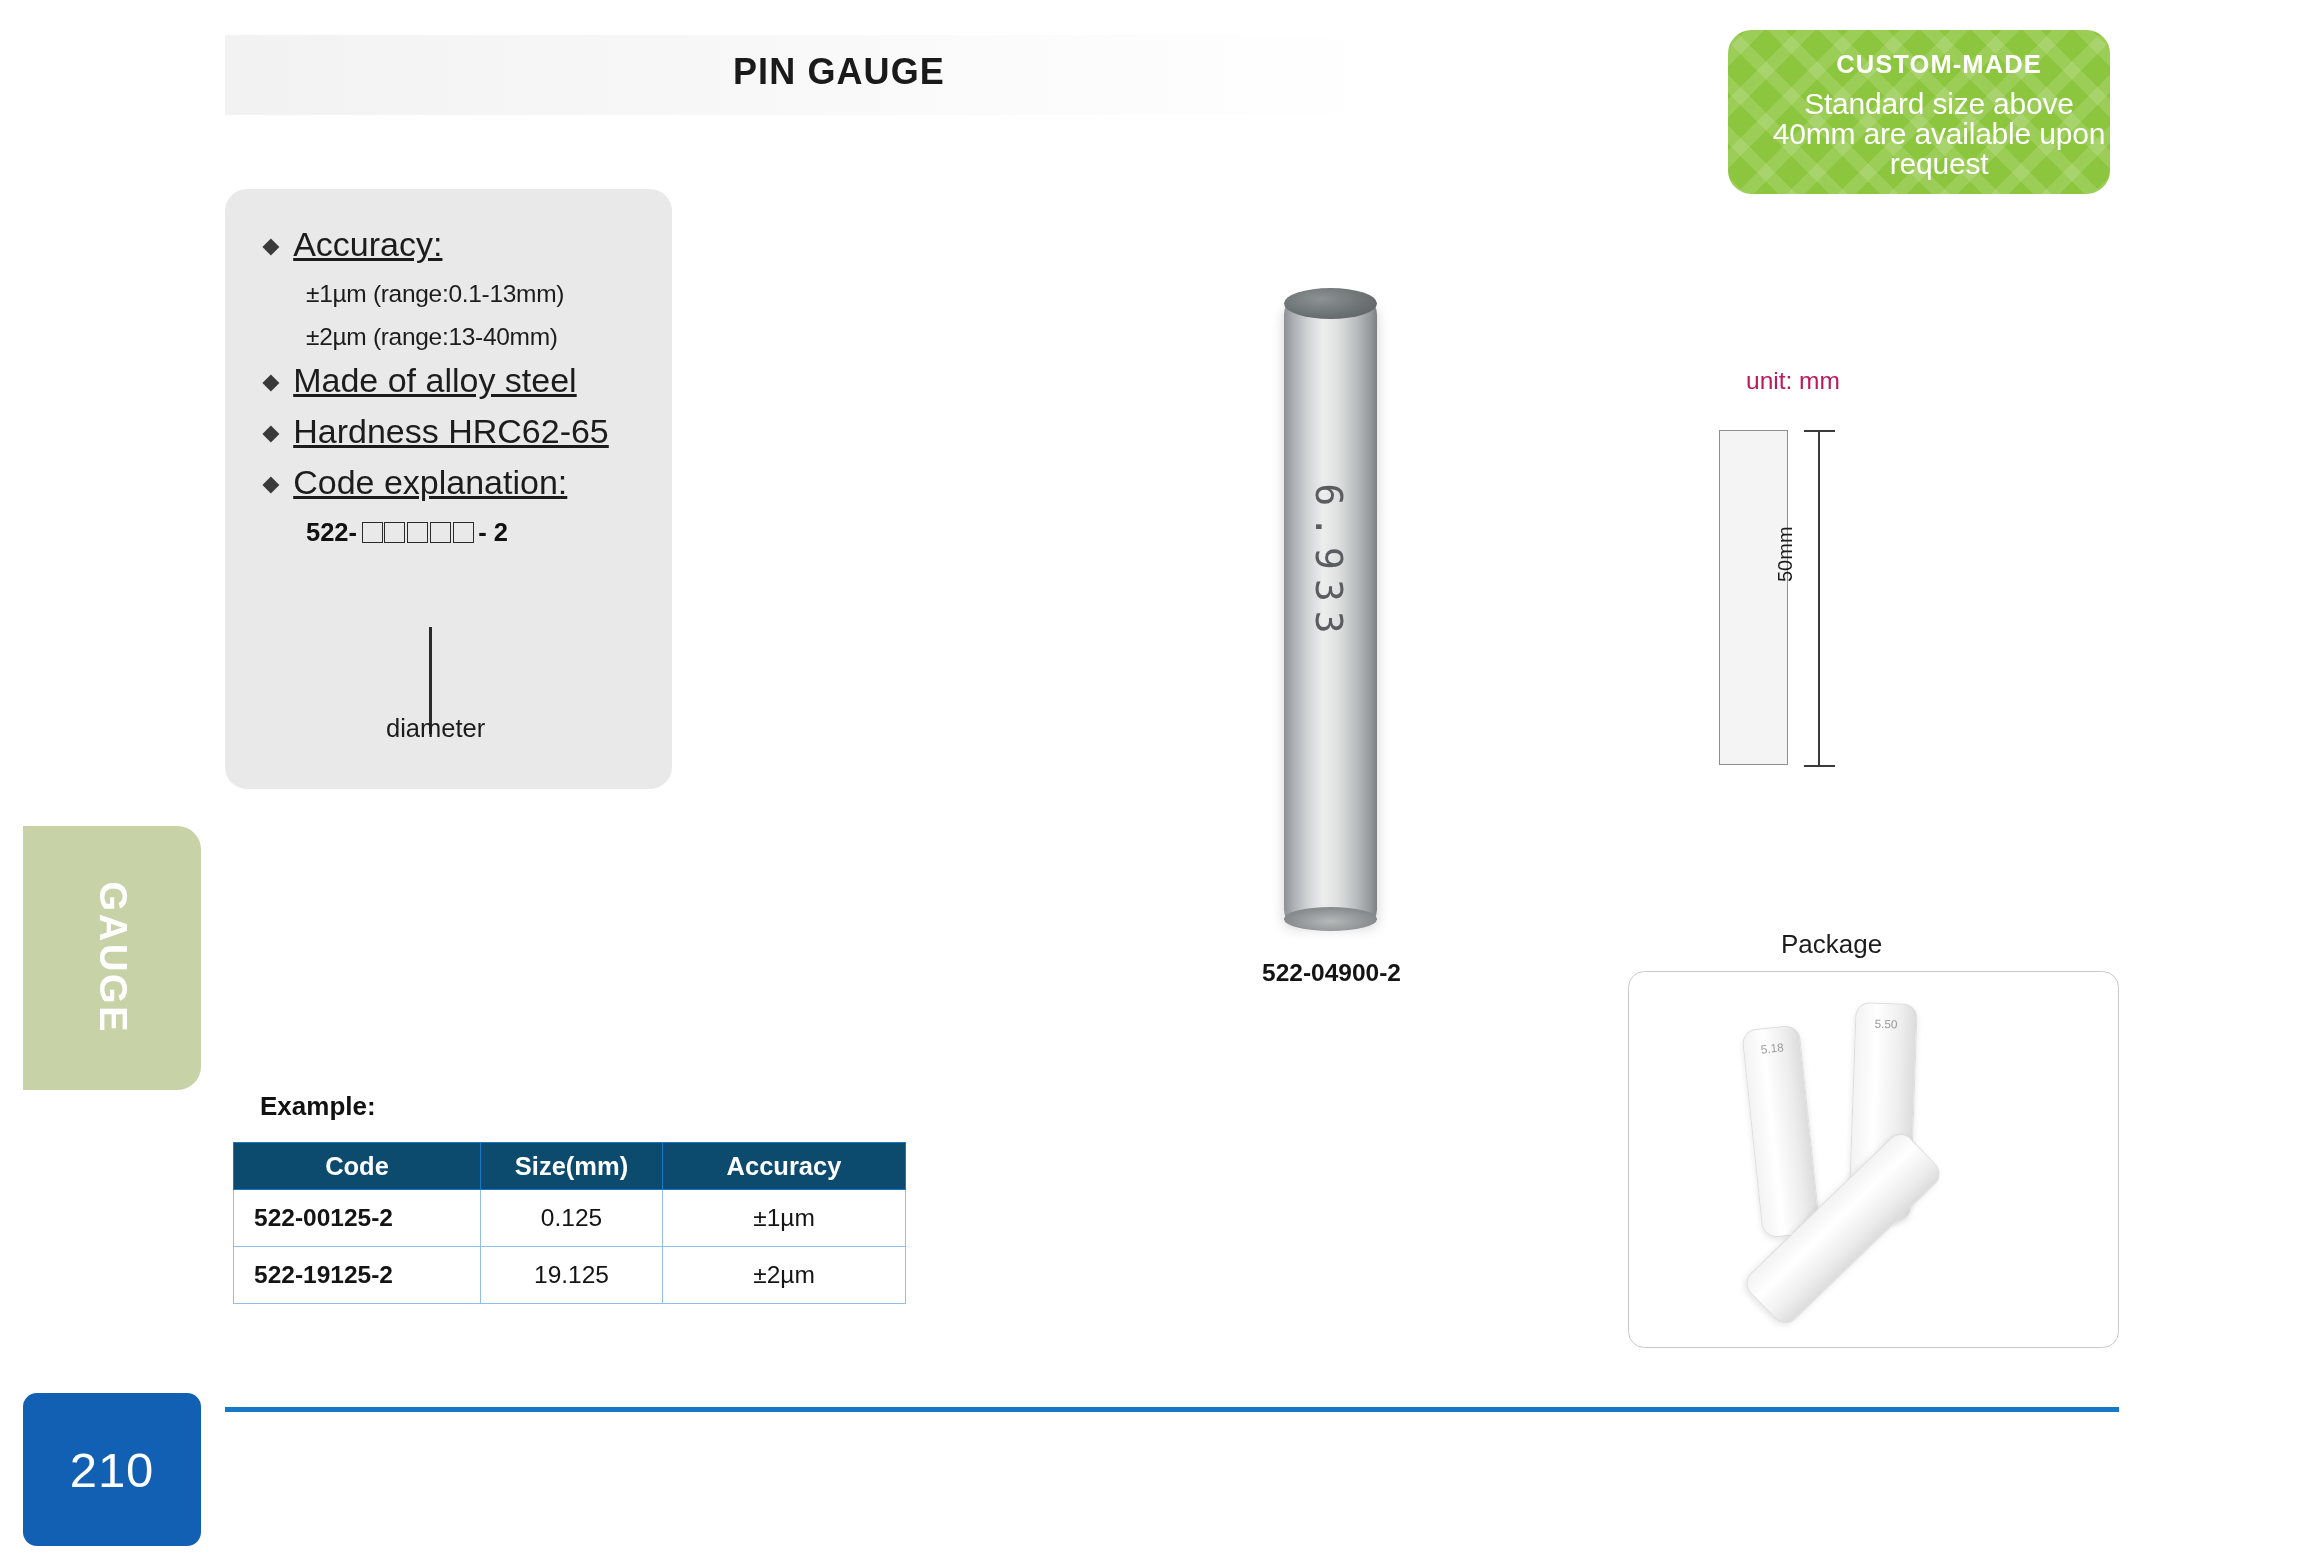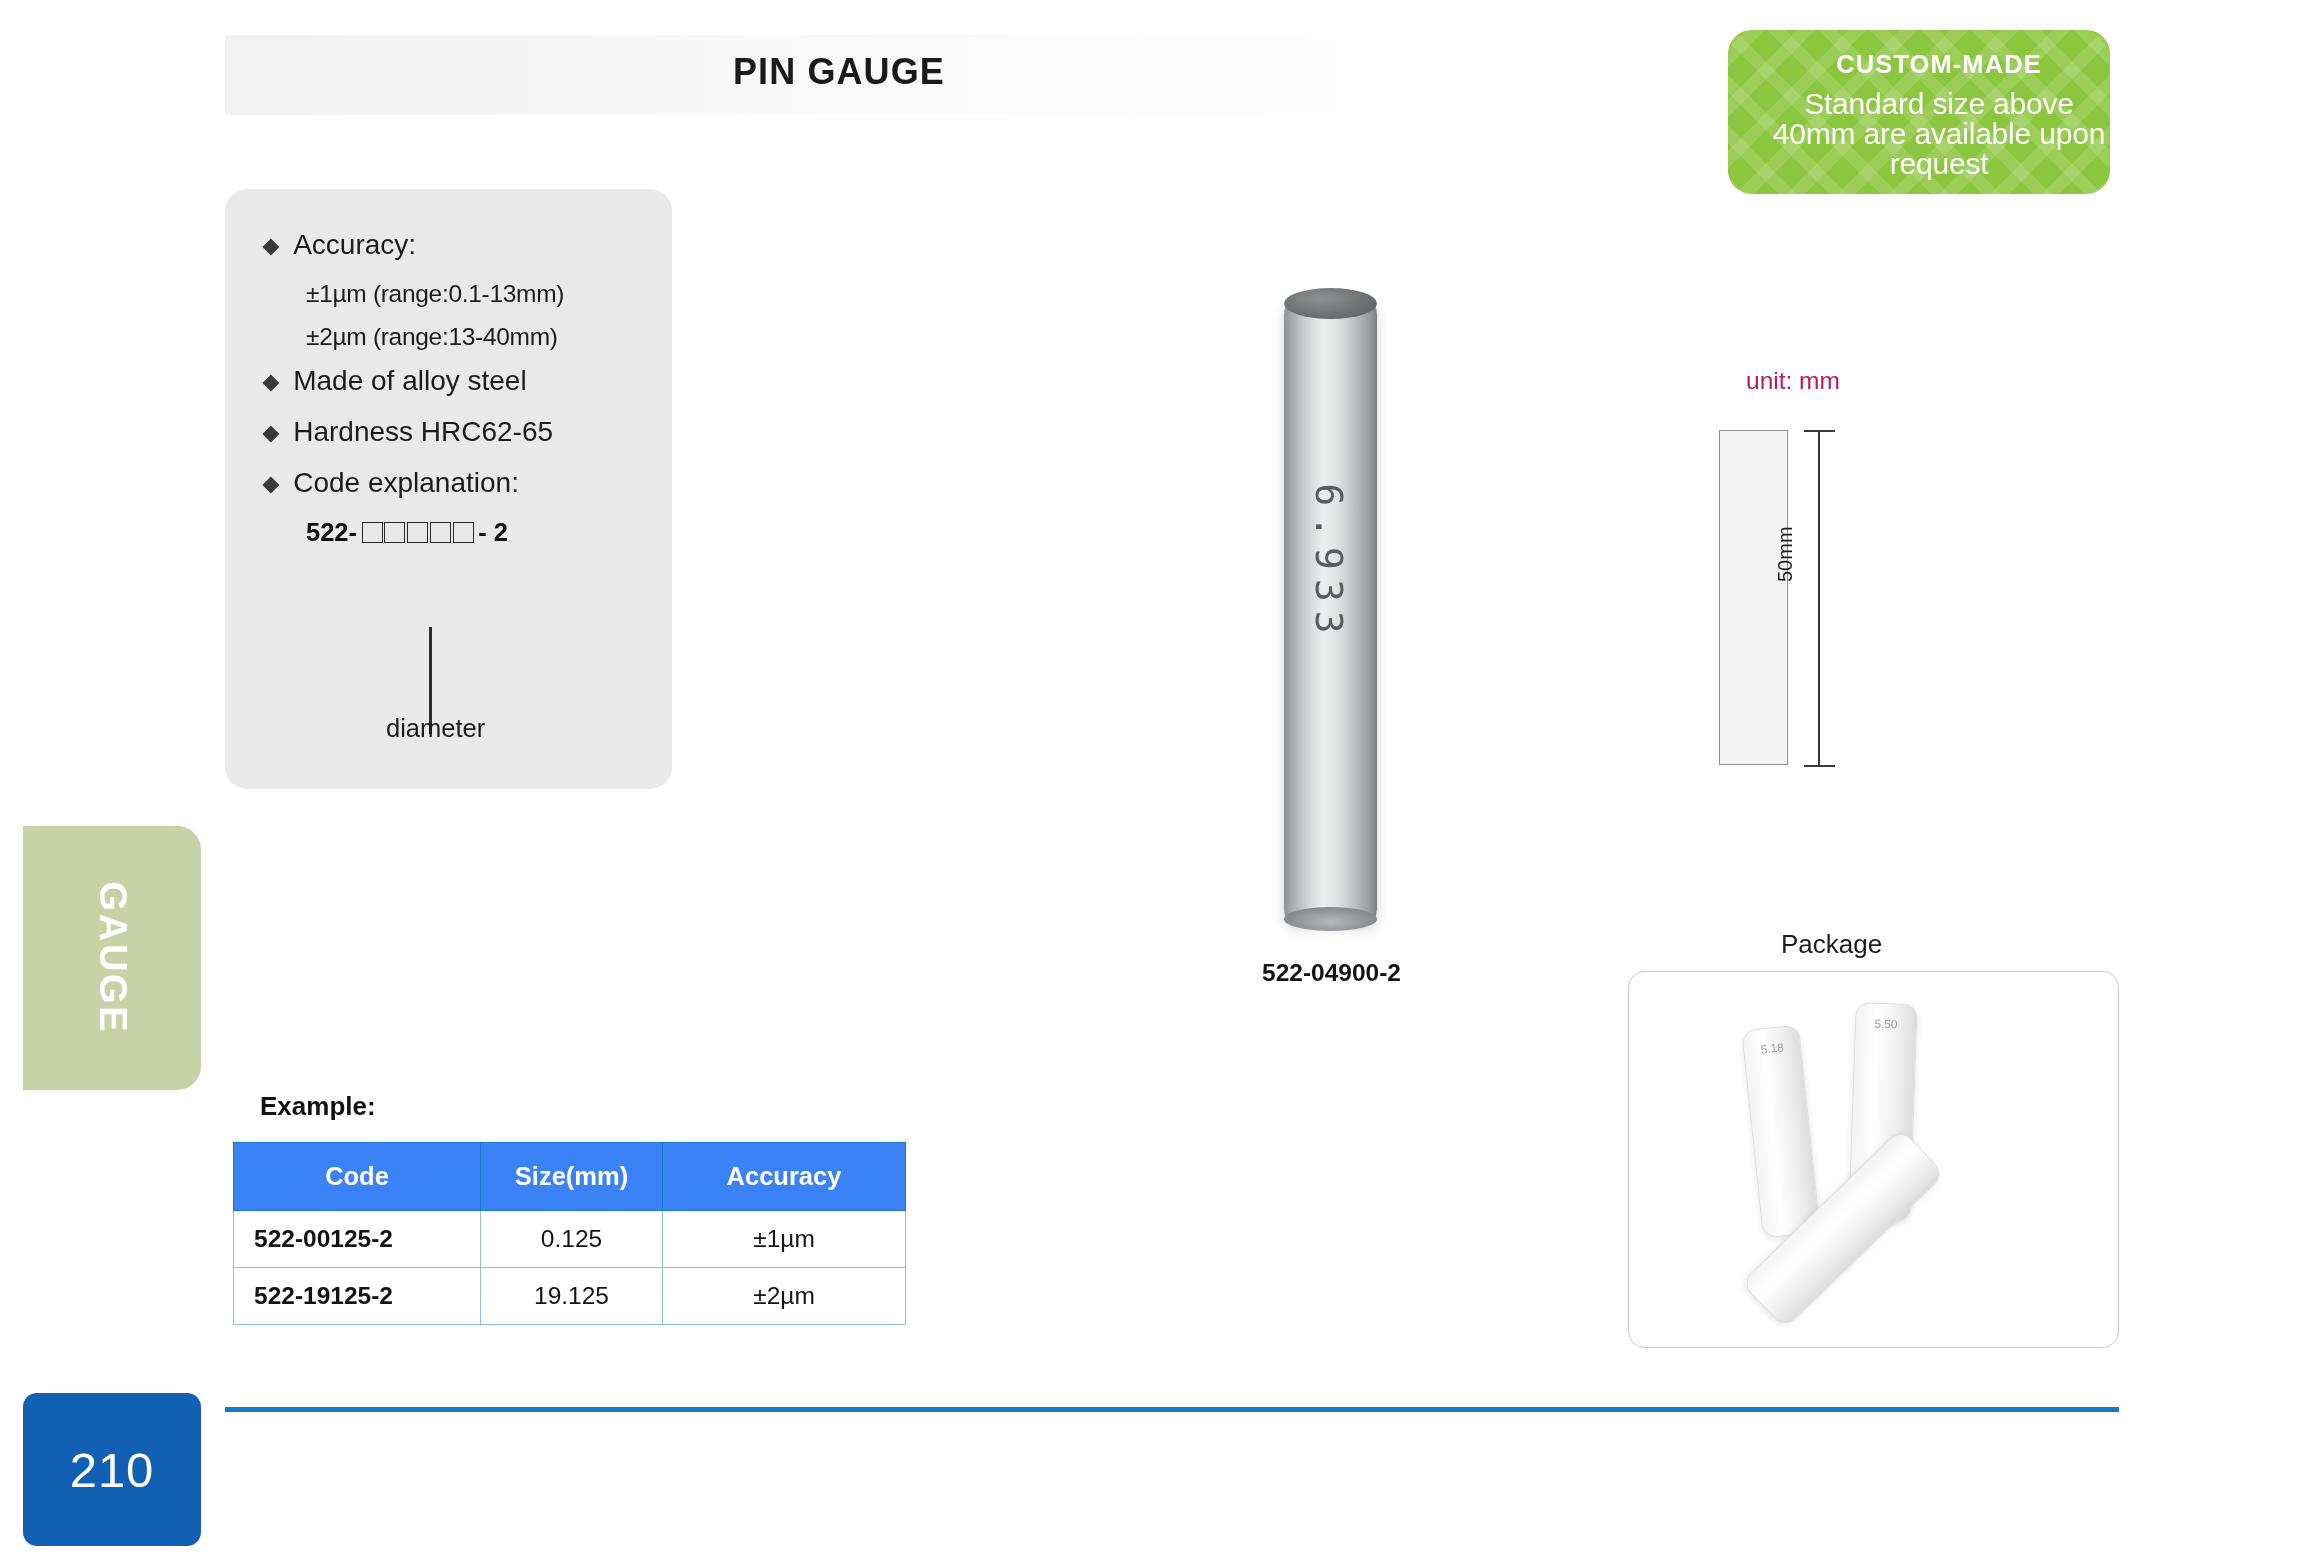--- a/index.html
+++ b/index.html
@@ -108,23 +108,24 @@
   }
   .diamond {
     width: 11.8px; height: 11.8px;
     background: #3a3a3a;
     transform: rotate(45deg);
     margin-top: 11.8px;
     margin-right: 16.4px;
     flex: none;
   }
   .bullet-row .txt {
-    font-size: 28px;
+    font-size: 34px;
     color: #1c1c1c;
     line-height: 31px;
+    text-decoration: underline;
   }
   .sub-line {
     margin-left: 41px;
     font-size: 24.5px;
     color: #1c1c1c;
     margin-bottom: 14.5px;
     letter-spacing: -0.3px;
   }
   .code-exp {
     margin-left: 41px;
@@ -337,25 +338,25 @@
     color: #111111;
   }
   .tbl {
     position: absolute;
     left: 233px;
     top: 1142px;
     border-collapse: collapse;
     font-size: 24.5px;
   }
   .tbl th {
-    background: #3b82f6;
+    background: #0c4a6e;
     color: #ffffff;
     font-size: 25.5px;
     font-weight: bold;
-    height: 68px;
+    height: 47px;
     padding: 0 16.4px;
     border: 0.9px solid #1878c8;
   }
   .tbl td {
     height: 57px;
     padding: 0 16.4px;
     text-align: center;
     border: 0.9px solid #8fbfe6;
     color: #141414;
   }

